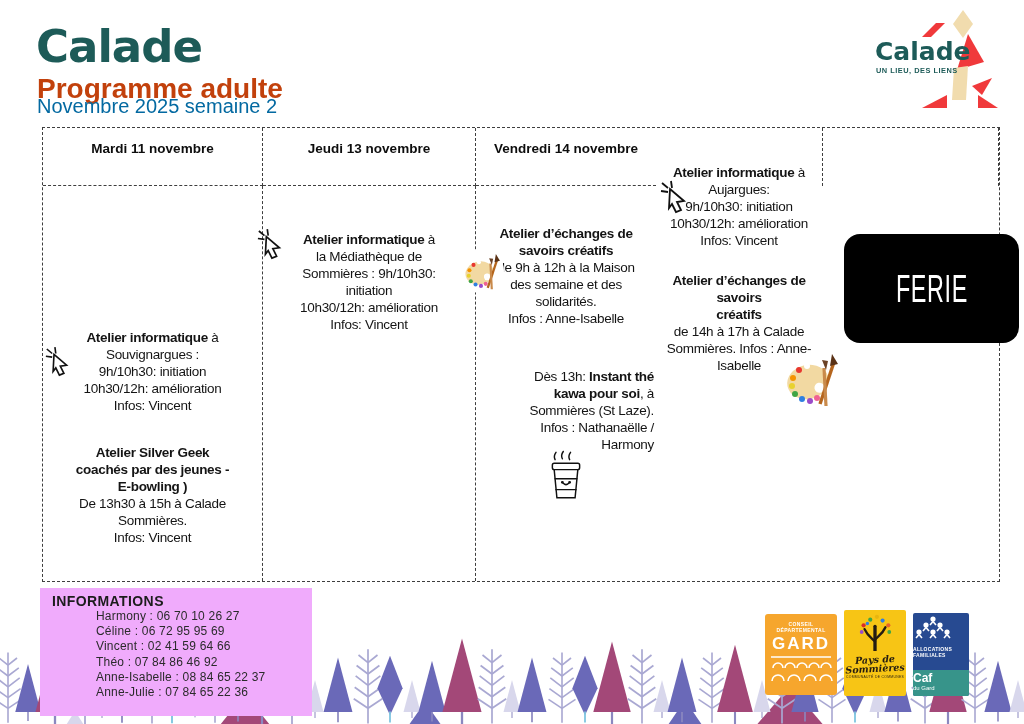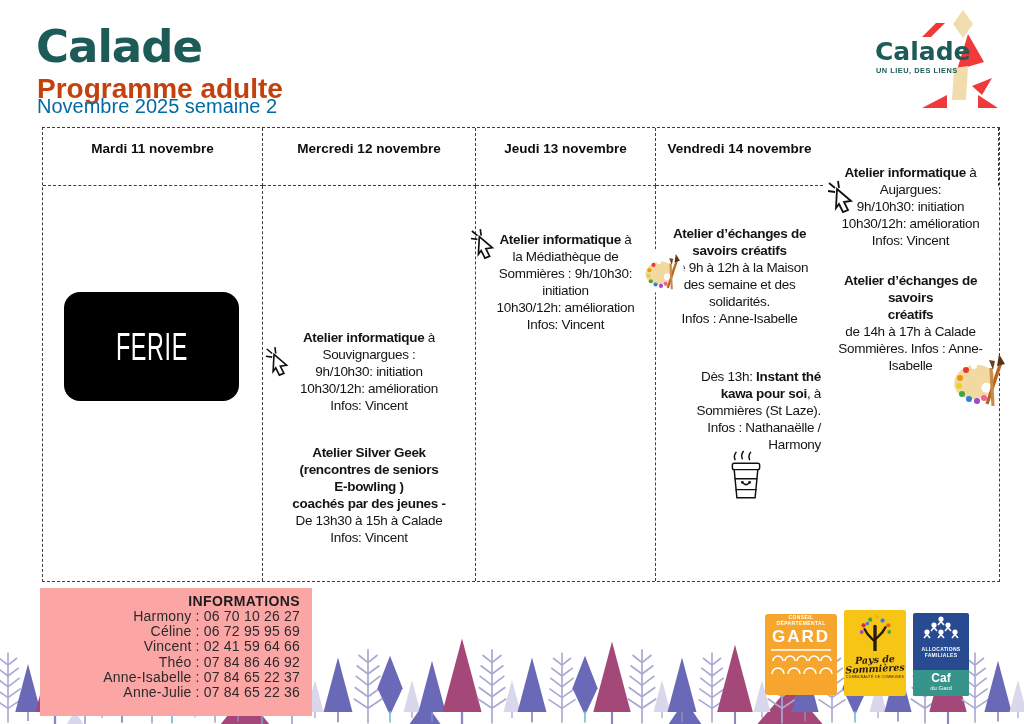--- a/index.html
+++ b/index.html
@@ -45,40 +45,40 @@
   .thu-ev1 { top:45px; }
   .cursor-thu { position:absolute; left:-6px; top:42px; z-index:2; }
 
   .fri-ev1 { top:39px; }
   .fri-ev2 { top:182px;text-align:right; }
   .fri-palette { position:absolute; left:-14px; top:62px; z-index:2; background:#fff; border-radius:50%; }
   .fri-coffee { position:absolute; left:70px; top:264px; }
 
   
   .info-box { position:absolute; left:40px; top:588px; width:272px; height:128px;
-    background:#fca5a5; padding:5px 12px 0 12px; z-index:5;text-align:right; }
+    background:#f0abfc; padding:5px 12px 0 12px; z-index:5; }
   .info-title { font-size:14px; font-weight:bold; color:#1c1c1c; letter-spacing:0.4px; }
-  .info-line { font-size:14px; color:#2b2b2b; line-height:15.2px; letter-spacing:0.2px; }
+  .info-line { font-size:12px; color:#2b2b2b; line-height:15.2px; letter-spacing:0.2px;margin-left:44px; }
 
   
   .forest { position:absolute; left:0; bottom:0; width:1024px; height:108px; z-index:1; }
 
   
   .partners { position:absolute; left:0; top:0; width:100%; height:100%; z-index:4; pointer-events:none; }
   .logo-gard { position:absolute; left:765px; top:614px; width:72px; height:81px;
-    background:#f6a62d; border-radius:3px; color:#fff; text-align:center; }
+    background:#f6a62d; border-radius:3px; color:#fff; text-align:center; padding-top:7px; }
   .logo-gard .t1 { font-size:5px; font-weight:bold; letter-spacing:0.4px; line-height:6px; }
   .logo-gard .t2 { font-size:17px; font-weight:bold; letter-spacing:2px; margin-top:2px; line-height:17px; }
   .logo-som { position:absolute; left:844px; top:610px; width:62px; height:86px;
     background:#f7c515; border-radius:2px; text-align:center; }
   .logo-som .nm { font-size:9.5px; line-height:9px; color:#241c12; font-weight:bold;
     font-family:"DejaVu Serif", serif; font-style:italic; transform:rotate(-3deg); }
   .logo-som .cc { font-size:3.4px; letter-spacing:0.3px; color:#241c12; margin-top:2px; }
   .logo-caf { position:absolute; left:913px; top:613px; width:56px; height:83px;
-    background:#274a91; border-radius:2px; text-align:center; overflow:hidden; }
+    background:#274a91; border-radius:2px; text-align:left; overflow:hidden; }
   .logo-caf .t1 { font-size:5px; font-weight:bold; color:#fff; line-height:6px; letter-spacing:0.3px; }
   .logo-caf .band { position:absolute; left:0; bottom:0; width:100%; height:26px; background:#37948a; color:#fff; }
   .logo-caf .band .caf { font-size:12px; font-weight:bold; line-height:13px; margin-top:2px; }
   .logo-caf .band .gard { font-size:6px; line-height:7px; }
 </style>
 </head>
 <body>
 
 <div class="canvas">
 
@@ -95,21 +95,20 @@
       <polygon points="110,78 130,70 120,87" fill="#f0393b"></polygon>
       <polygon points="60,100 85,87 85,100" fill="#f0393b"></polygon>
       <polygon points="116,100 116,87 136,100" fill="#f0393b"></polygon>
     </g>
     <text x="13" y="52" font-size="25" font-weight="bold" fill="#1d5b58" font-family="DejaVu Sans, sans-serif">Calade</text>
     <text x="14" y="65" font-size="7.4" font-weight="bold" letter-spacing="0.5" fill="#1d5b58">UN LIEU, DES LIENS</text>
   </svg>
 
   <div class="cal">
     <div class="day-h">Mardi 11 novembre</div>
-    <div class="day-h">Mercredi 12 novembre</div>
     <div class="day-h">Jeudi 13 novembre</div>
     <div class="day-h last">Vendredi 14 novembre</div>
 
     <div class="day-b">
       <svg class="cursor-mon" width="30" height="36" viewBox="0 0 30 36">
         <g stroke="#111" stroke-width="1.8" fill="none">
           <path d="M2 3 L8 8"></path>
             <path d="M11 1 L12 8"></path>
             <path d="M1 11 L8 12"></path>
         </g>
@@ -164,24 +163,24 @@
       </svg>
       <div class="event wed-ev1">
         <div class="ln"><b>Atelier informatique</b><span> à</span></div>
         <div class="ln">Souvignargues :</div>
         <div class="ln">9h/10h30: initiation</div>
         <div class="ln">10h30/12h: amélioration</div>
         <div class="ln">Infos: Vincent</div>
       </div>
       <div class="event wed-ev2">
         <div class="ln"><b>Atelier Silver Geek</b></div>
-        <div class="ln"><b>(rencontres de seniors</b></div>
+        <div class="ln"><b>coachés par des jeunes -</b></div>
         <div class="ln"><b>E-bowling )</b></div>
-        <div class="ln"><b>coachés par des jeunes -</b></div>
         <div class="ln">De 13h30 à 15h à Calade</div>
+        <div class="ln">Sommières.</div>
         <div class="ln">Infos: Vincent</div>
       </div>
     </div>
 
     <div class="day-b">
       <svg class="cursor-thu" width="28" height="34" viewBox="0 0 30 36">
         <g stroke="#111" stroke-width="1.8" fill="none">
           <path d="M2 3 L8 8"></path>
             <path d="M11 1 L12 8"></path>
             <path d="M1 11 L8 12"></path>
@@ -248,21 +247,21 @@
       </svg>
     </div>
   </div>
 
   <div class="info-box">
     <div class="info-title">INFORMATIONS</div>
     <div class="info-line">Harmony : 06 70 10 26 27</div>
     <div class="info-line">Céline : 06 72 95 95 69</div>
     <div class="info-line">Vincent : 02 41 59 64 66</div>
     <div class="info-line">Théo : 07 84 86 46 92</div>
-    <div class="info-line">Anne-Isabelle : 07 84 65 22 37</div>
+    <div class="info-line">Anne-Isabelle : 08 84 65 22 37</div>
     <div class="info-line">Anne-Julie : 07 84 65 22 36</div>
   </div>
 
   <svg class="forest" viewBox="0 0 1024 108" preserveAspectRatio="none">
     <defs>
       <g id="tri">
         <polygon points="0,-64 17,0 -17,0"></polygon>
         <line x1="0" y1="0" x2="0" y2="12" stroke="#8b88c0" stroke-width="2"></line>
       </g>
       <g id="skel" fill="none">

